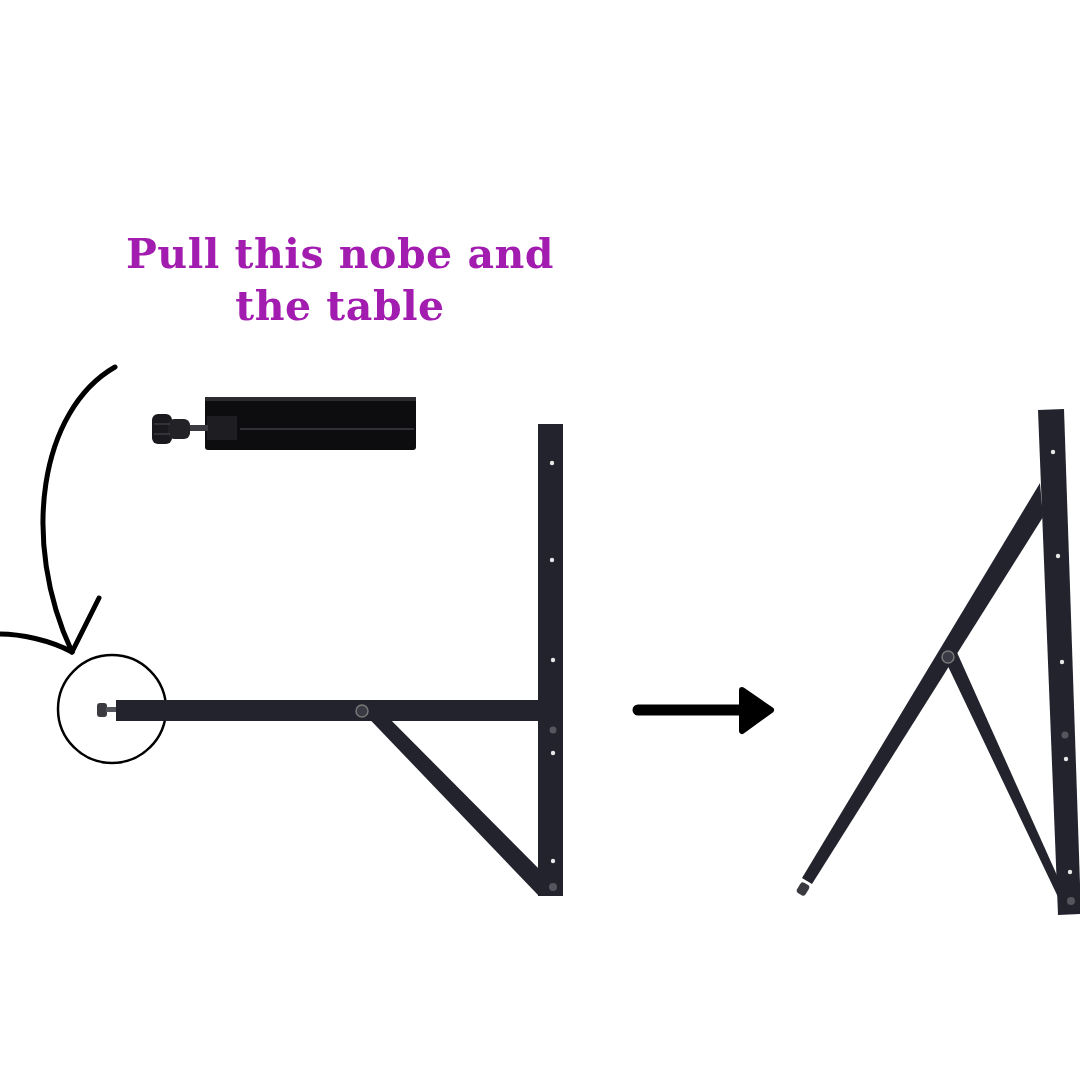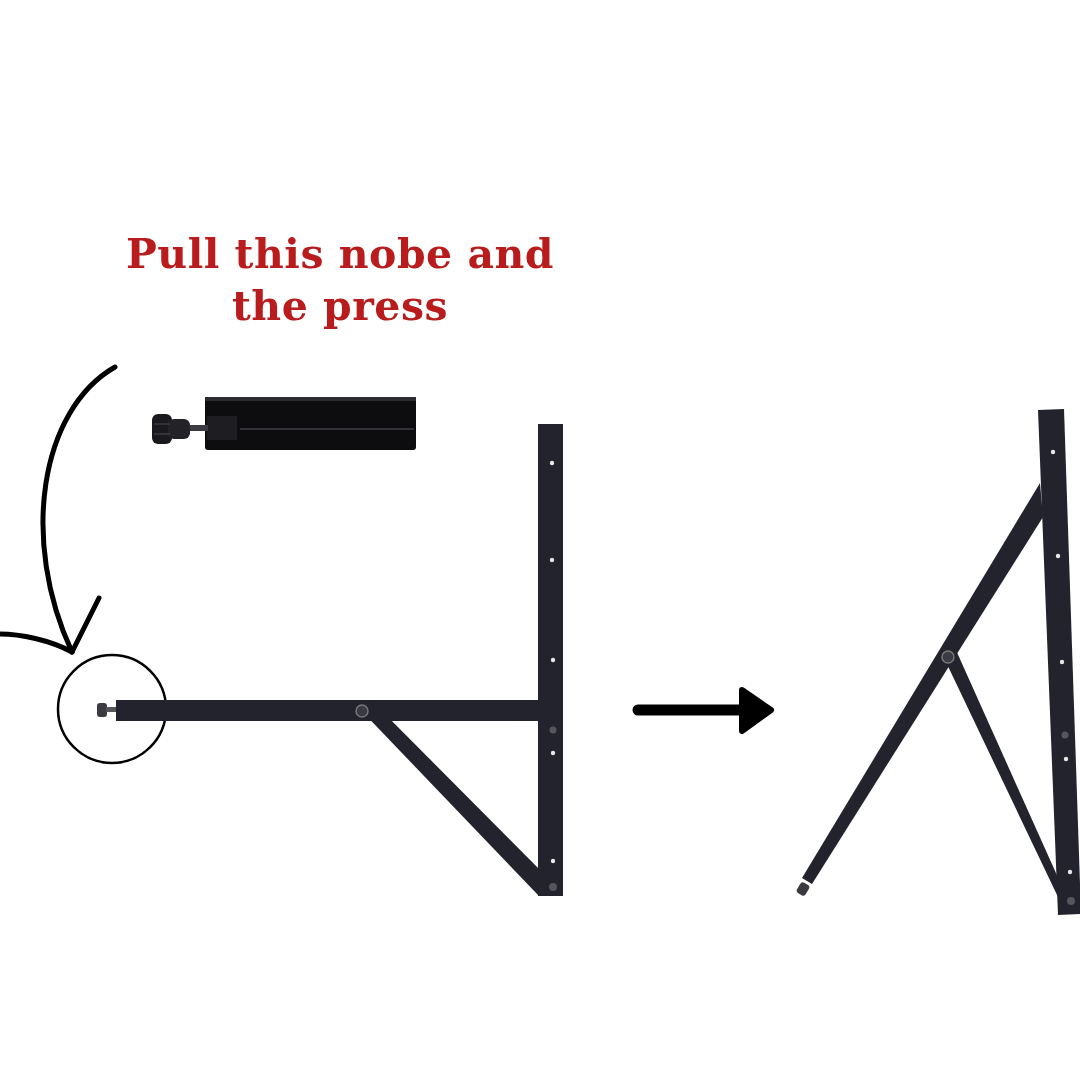--- a/index.html
+++ b/index.html
@@ -6,34 +6,34 @@
     body { width: 1080px; height: 1080px; position: relative; overflow: hidden; }
     #stage { position: absolute; left: 0; top: 0; width: 1080px; height: 1080px; }
     .caption {
       position: absolute;
       left: 90px; top: 228px; width: 500px;
       text-align: center;
       font-family: "DejaVu Serif", serif;
       font-weight: bold;
       font-size: 41px;
       line-height: 52px;
-      color: #b91c1c;
+      color: #a21caf;
       letter-spacing: 0.5px;
     }
     .caption span { display: block; }
     svg { position: absolute; left: 0; top: 0; }
   </style>
 </head>
 <body>
 
 <div id="stage">
 
   <div class="caption">
     <span>Pull this nobe and</span>
-    <span>the press</span>
+    <span>the table</span>
   </div>
 
   <svg width="1080" height="1080" viewBox="0 0 1080 1080">
 
     <g>
       <path d="M115 367 C 40 410, 20 540, 72 652" fill="none" stroke="#000" stroke-width="5" stroke-linecap="round"></path>
       <path d="M72 652 L 99 598" fill="none" stroke="#000" stroke-width="5" stroke-linecap="round"></path>
       <path d="M72 652 C 50 640, 20 634, 0 634" fill="none" stroke="#000" stroke-width="5" stroke-linecap="round"></path>
     </g>
 

